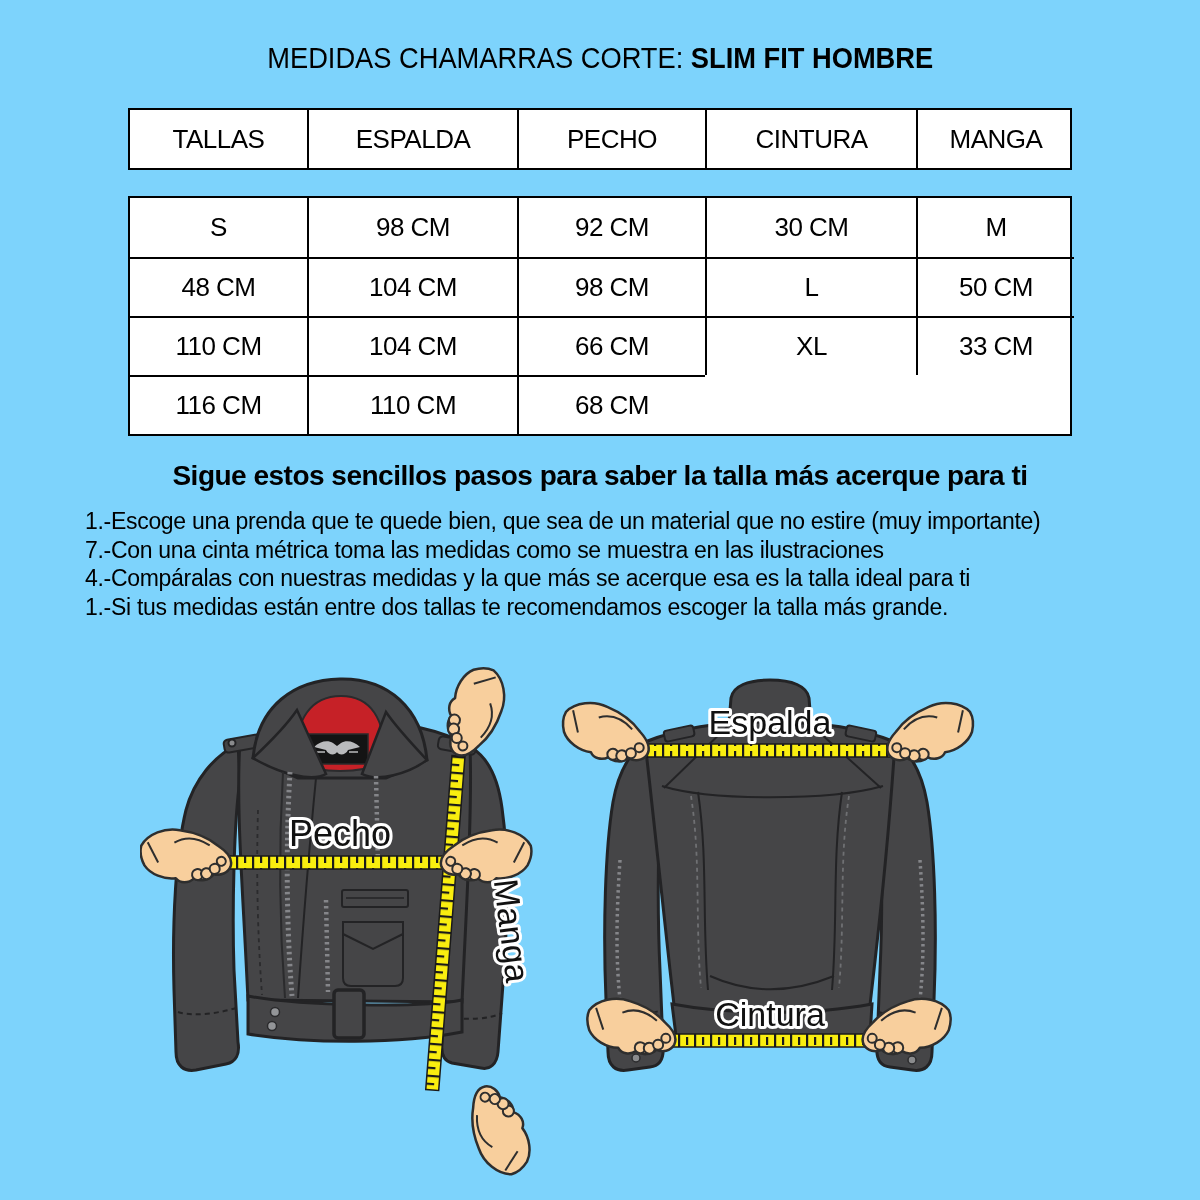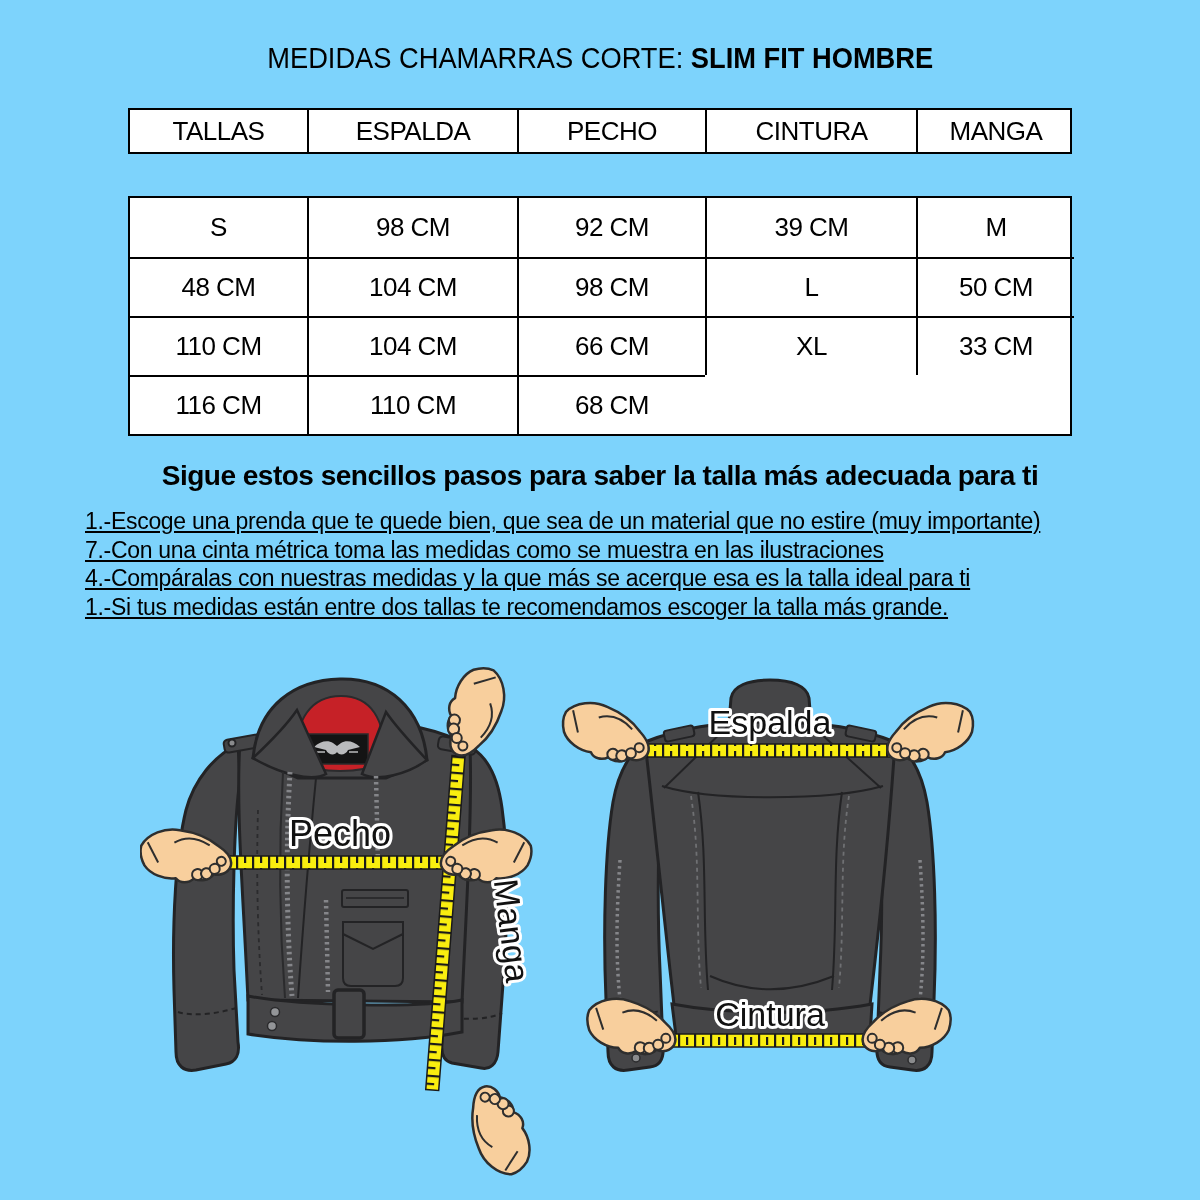--- a/index.html
+++ b/index.html
@@ -6,32 +6,32 @@
   .page{position:relative;width:1200px;height:1200px;background:#7dd3fc;overflow:hidden;
         font-family:"Liberation Sans",sans-serif;color:#000;}
   
   .title{position:absolute;top:42px;left:0;width:100%;text-align:center;font-size:29px;white-space:nowrap;}
   .title .squeeze{display:inline-block;transform:scaleX(0.94);transform-origin:center;}
   .title .bold{font-weight:bold;}
   
   .tbl{position:absolute;left:128px;width:944px;display:grid;
        grid-template-columns:177px 210px 188px 211px 158px;
        border:2px solid #000;box-sizing:border-box;background:#fff;}
-  .tbl-head{top:108px;height:46px;grid-template-rows:1fr;}
+  .tbl-head{top:108px;height:62px;grid-template-rows:1fr;}
   .tbl-body{top:196px;height:240px;grid-template-rows:repeat(4,1fr);}
   .tbl .cell{display:flex;align-items:center;justify-content:center;
              font-size:26px;letter-spacing:-0.5px;border-left:2px solid #000;box-sizing:border-box;}
   .tbl .cell:nth-child(5n+1){border-left:none;}
   .tbl-body .cell{border-top:2px solid #000;}
   .tbl-body .cell:nth-child(-n+5){border-top:none;}
   
   .guide-heading{position:absolute;top:460px;left:0;width:100%;text-align:center;
                  font-size:28px;font-weight:bold;letter-spacing:-0.5px;white-space:nowrap;}
   .steps{position:absolute;top:507px;left:85px;width:1100px;font-size:23px;line-height:28.5px;
-         letter-spacing:-0.3px;text-decoration:underline;}
+         letter-spacing:-0.3px;}
   .steps .step{white-space:nowrap;}
   
   .illus{position:absolute;}
   .illus-front{left:140px;top:660px;}
   .illus-back{left:550px;top:660px;}
   svg .maplabel{font-family:"Liberation Sans",sans-serif;fill:#111;stroke:#fff;
                 stroke-width:6px;paint-order:stroke;stroke-linejoin:round;font-size:36px;}
   svg .maplabel.small{font-size:34px;}
 </style>
 </head>
@@ -50,41 +50,41 @@
     <div class="cell">ESPALDA</div>
     <div class="cell">PECHO</div>
     <div class="cell">CINTURA</div>
     <div class="cell">MANGA</div>
   </div>
 
   <div class="tbl tbl-body">
     <div class="cell">S</div>
     <div class="cell">98 CM</div>
     <div class="cell">92 CM</div>
-    <div class="cell">39 CM</div>
+    <div class="cell">30 CM</div>
 
     <div class="cell">M</div>
     <div class="cell">48 CM</div>
     <div class="cell">104 CM</div>
     <div class="cell">98 CM</div>
 
     <div class="cell">L</div>
     <div class="cell">50 CM</div>
     <div class="cell">110 CM</div>
     <div class="cell">104 CM</div>
     <div class="cell">66 CM</div>
 
     <div class="cell">XL</div>
     <div class="cell">33 CM</div>
     <div class="cell">116 CM</div>
     <div class="cell">110 CM</div>
     <div class="cell">68 CM</div>
   </div>
 
-  <div class="guide-heading">Sigue estos sencillos pasos para saber la talla más adecuada para ti</div>
+  <div class="guide-heading">Sigue estos sencillos pasos para saber la talla más acerque para ti</div>
   <div class="steps">
     <div class="step">1.-Escoge una prenda que te quede bien, que sea de un material que no estire (muy importante)</div>
     <div class="step">7.-Con una cinta métrica toma las medidas como se muestra en las ilustraciones</div>
     <div class="step">4.-Compáralas con nuestras medidas y la que más se acerque esa es la talla ideal para ti</div>
     <div class="step">1.-Si tus medidas están entre dos tallas te recomendamos escoger la talla más grande.</div>
   </div>
 
   <svg class="illus illus-front" width="430" height="540" viewBox="0 0 430 540">
     <defs>
       <pattern id="tapeH1" width="16" height="13" patternUnits="userSpaceOnUse">

